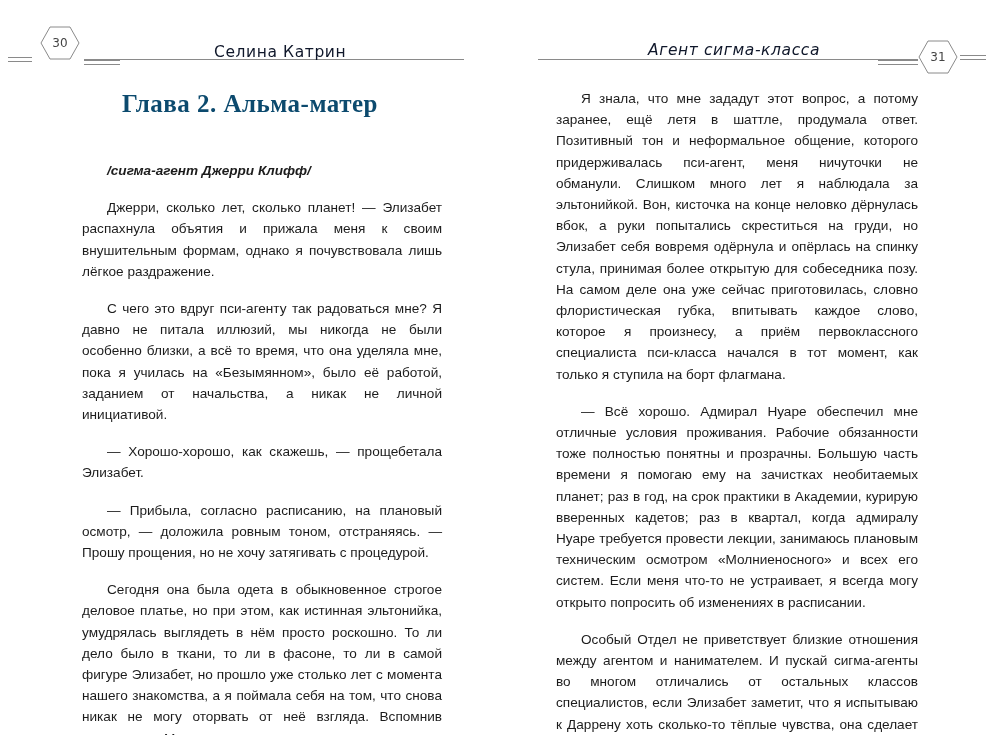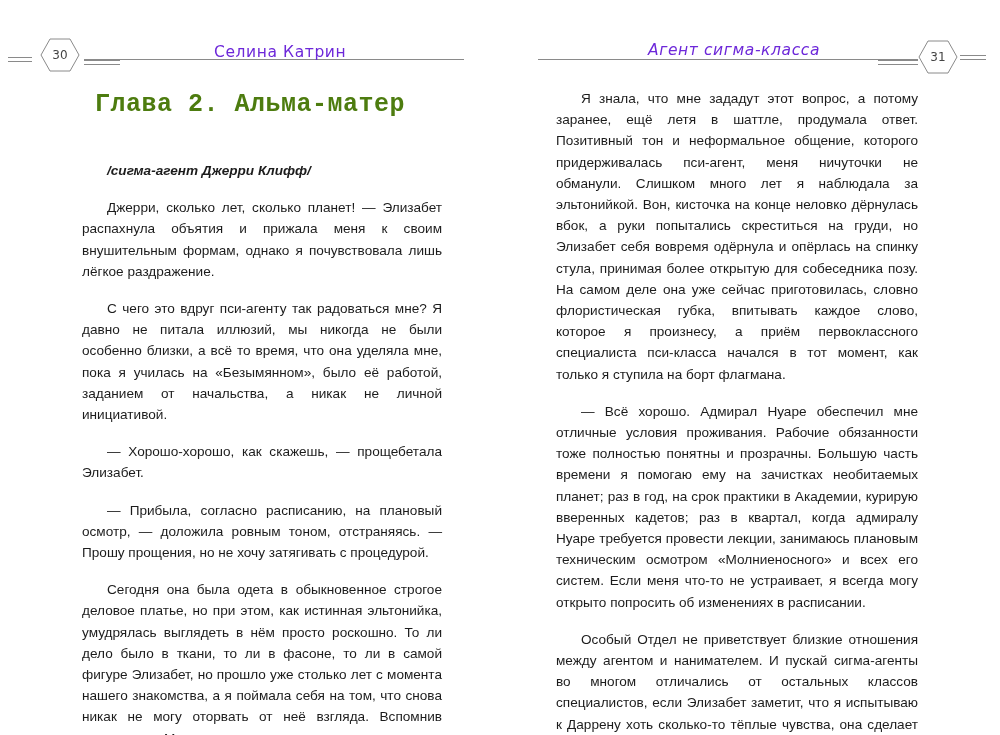--- a/index.html
+++ b/index.html
@@ -13,36 +13,36 @@
   .spread { position: absolute; inset: 0; }
   .page { position: absolute; top: 0; height: 735px; }
   .page.left { left: 0; width: 500px; }
   .page.right { left: 500px; width: 500px; }
 
   
   .rh-line { position: absolute; height: 1px; background: #8a8a8a; }
   .rh-dbl { position: absolute; height: 3px; border-top: 1px solid #8a8a8a; border-bottom: 1px solid #8a8a8a; }
   .rh-title {
     position: absolute; top: 43px; font-size: 15.5px; letter-spacing: 0.6px;
-    color: #6d28d9; font-family: "DejaVu Sans", sans-serif; font-weight: normal;
+    color: #0f172a; font-family: "DejaVu Sans", sans-serif; font-weight: normal;
   }
   .hex {
-    position: absolute; top: 38px; width: 40px; height: 34px;
+    position: absolute; top: 26px; width: 40px; height: 34px;
   }
   .hex svg { display: block; }
   .hex-num {
     position: absolute; left: 0; top: 0; width: 40px; height: 34px;
     display: flex; align-items: center; justify-content: center;
     font-size: 12px; color: #444; font-family: "DejaVu Sans", sans-serif;
   }
 
   .chapter-title {
     position: absolute; top: 90px; left: 0; width: 500px;
     text-align: center; font-size: 25px; font-weight: bold;
-    font-family: Liberation Mono, monospace; letter-spacing: 0.5px; color: #4d7c0f;
+    font-family: Liberation Serif, serif; letter-spacing: 0.5px; color: #0c4a6e;
   }
 
   .text {
     position: absolute; font-size: 13.6px; line-height: 21.2px;
     text-align: justify; color: #1c1c1c;
   }
   .page.left .text { left: 66px; width: 392px; top: 144px; }
   .page.right .text { left: 40px; width: 394px; top: 72px; }
 
   .text p { margin: 16px; text-indent: 25px; hyphens: manual; }

